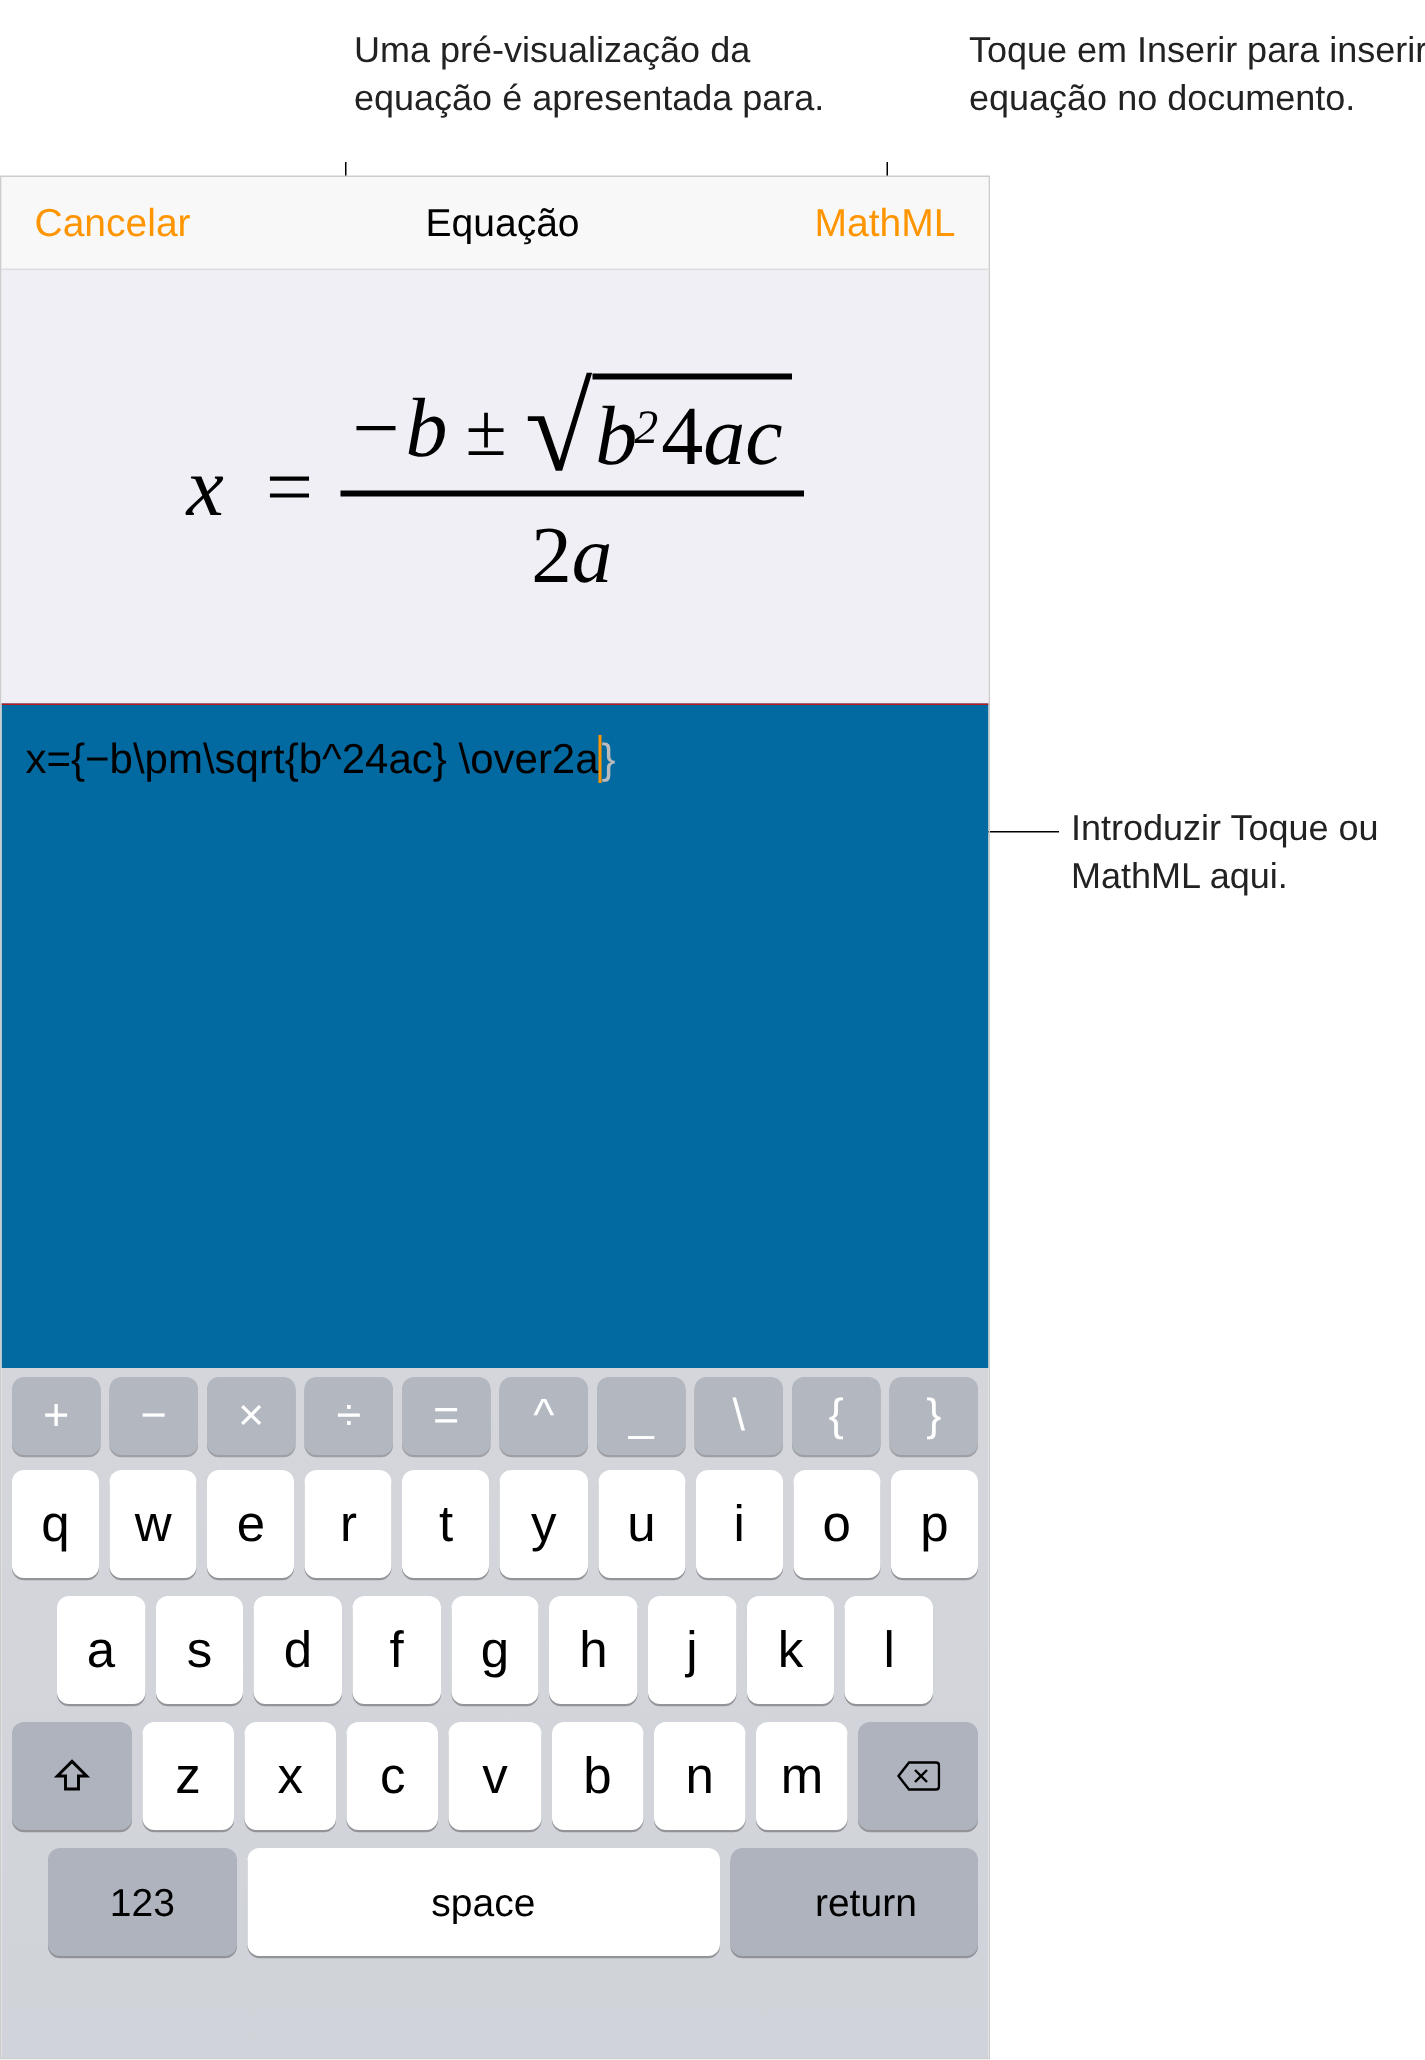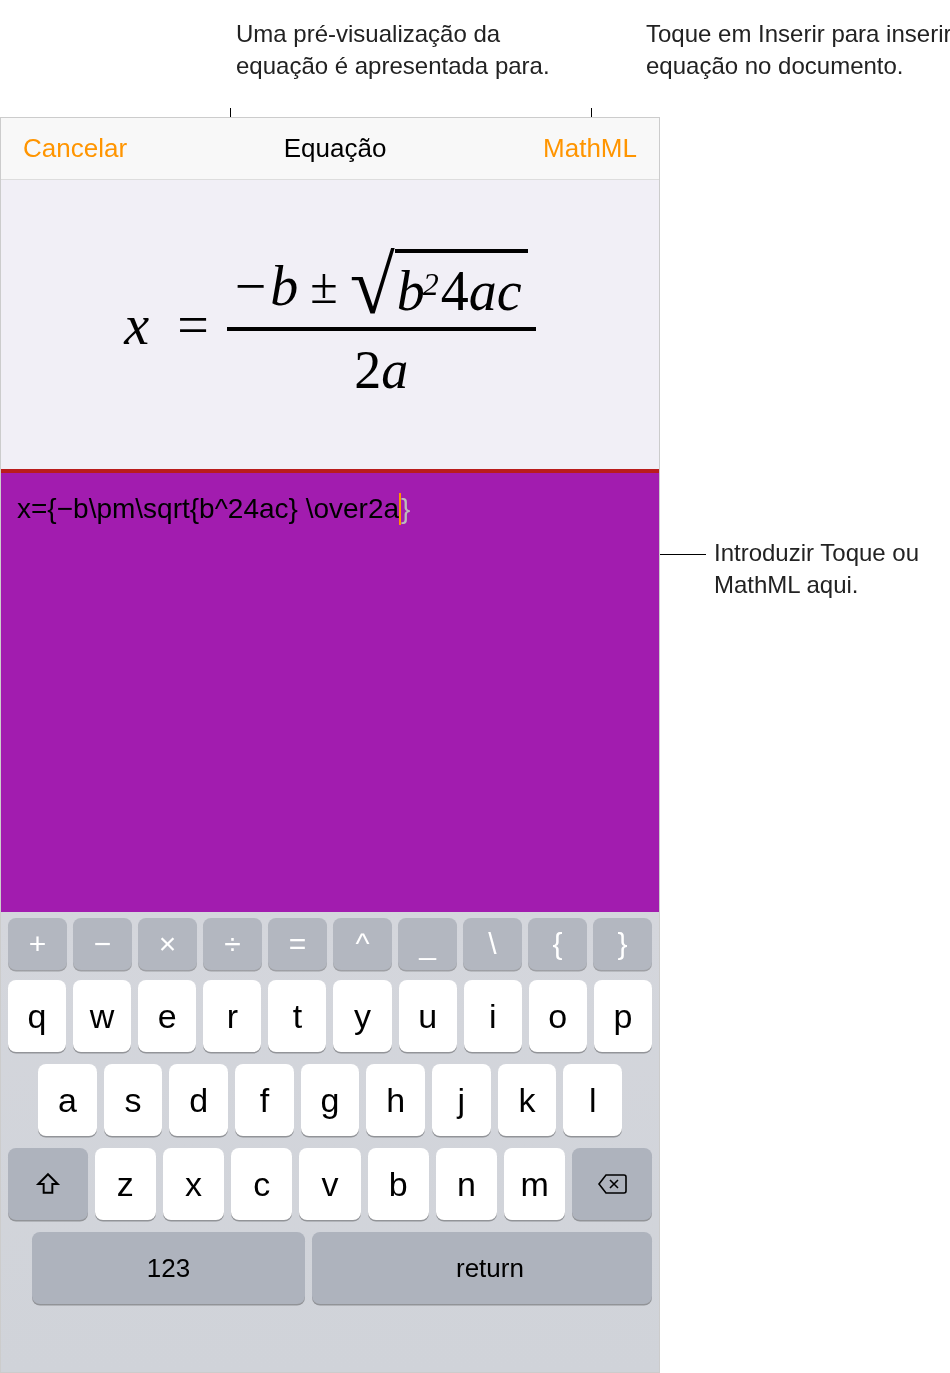--- a/index.html
+++ b/index.html
@@ -99,23 +99,23 @@
     .sqrt-body {
       border-top: 4px solid #000;
       padding: 6px 6px 0 2px;
       display: flex;
       align-items: flex-end;
     }
     .sup { font-size: 32px; vertical-align: super; position: relative; top: -20px; margin-left:-2px; margin-right:2px;}
     .frac-den { font-size: 54px; padding-top: 8px; }
     .input-area {
       flex: 1;
-      background: #a21caf;
+      background: #0369a1;
       padding: 20px 16px;
-      border-top: 4px solid #b91c1c;
+      border-top: 1px solid #b91c1c;
     }
     .latex-input {
       font-family: -apple-system, Helvetica, Arial, sans-serif;
       font-size: 28px;
       color: #000;
       position: relative;
       display: inline-block;
     }
     .cursor {
       display: inline-block;
@@ -280,16 +280,17 @@
         <span class="backspace-icon">
           <svg width="30" height="22" viewBox="0 0 30 22" fill="none" stroke="#000" stroke-width="1.6">
               <path d="M9 2 L27 2 Q29 2 29 4 L29 18 Q29 20 27 20 L9 20 L2 11 Z"></path>
               <path d="M13 7 L21 15 M21 7 L13 15"></path>
             </svg>
         </span>
       </div>
     </div>
     <div class="kb-bottom-row">
       <div class="key big fn num123">123</div>
+      <div class="key big space">space</div>
       <div class="key big fn return">return</div>
     </div>
   </div>
 </div>
 
 </body></html>

